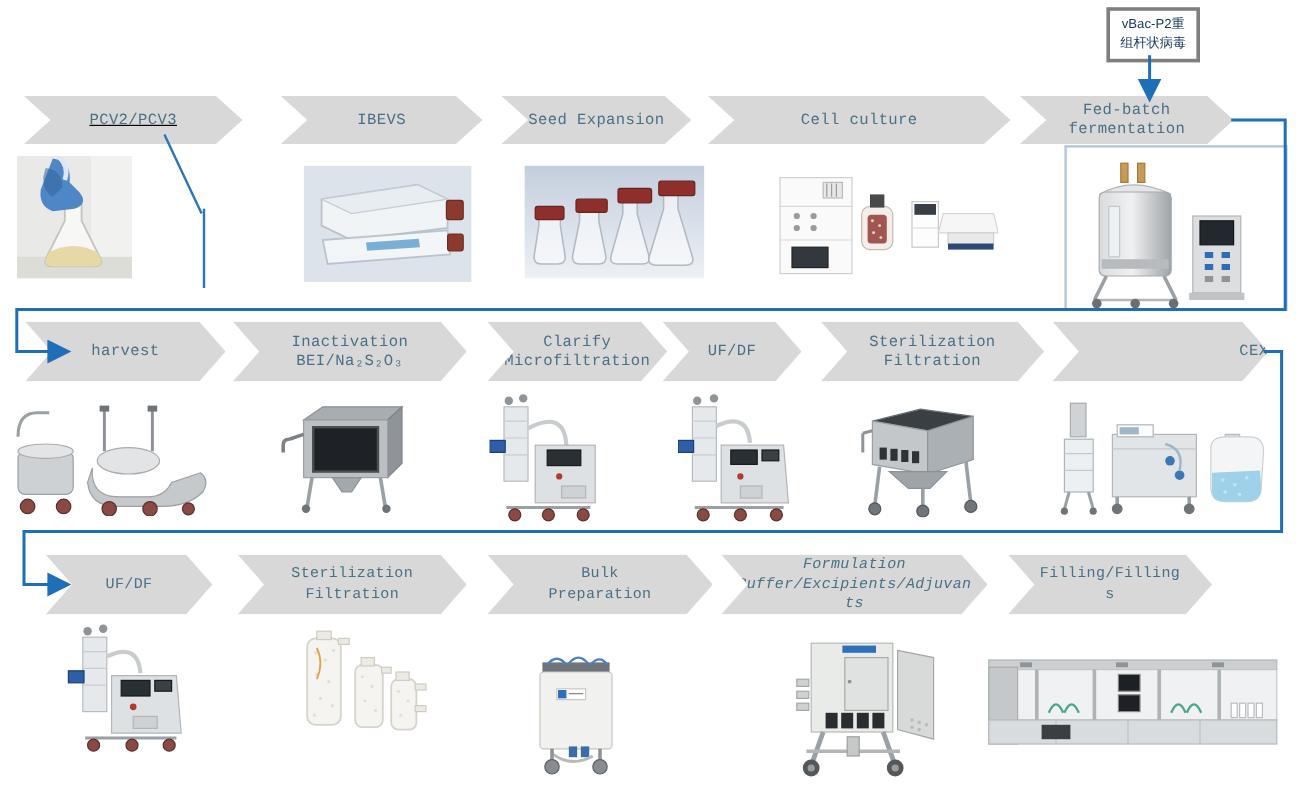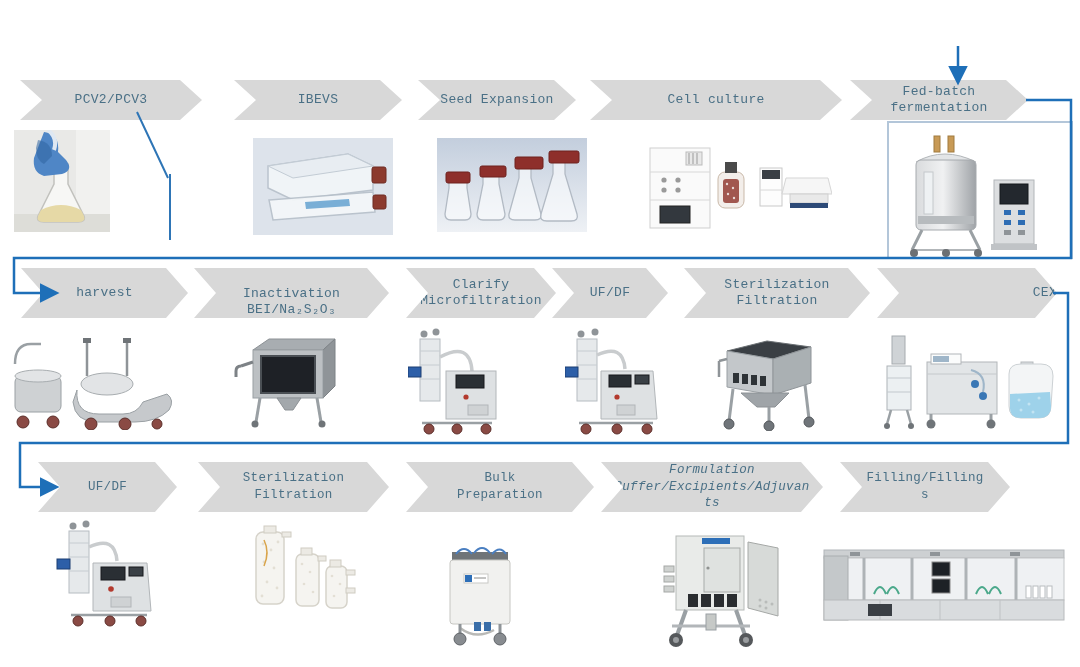--- a/index.html
+++ b/index.html
@@ -48,44 +48,48 @@
         <path d="M0,0 L8,4 L0,8 Z" fill="#1e6fb8"></path>
       </marker>
     </defs>
     <rect x="888" y="122" width="184" height="136" fill="none" stroke="#b3c6d9" stroke-width="2"></rect>
     <path d="M958,46 V68" stroke="#1e6fb8" stroke-width="2.5" fill="none" marker-end="url(#arr)"></path>
     <path d="M1026,100 H1071 V258 H14 V293 H42" stroke="#1e6fb8" stroke-width="2.5" fill="none" marker-end="url(#arr)"></path>
     <path d="M1053,293 H1068 V443 H20 V487 H42" stroke="#1e6fb8" stroke-width="2.5" fill="none" marker-end="url(#arr)"></path>
     <path d="M137,112 L168,178 M170,174 V240" stroke="#2e75b6" stroke-width="2" fill="none"></path>
   </svg>
 
+  <div class="vbac-box">
+    <span>vBac-P2重
+组杆状病毒</span>
+  </div>
 
   <div class="row1">
-    <div class="step" style="left:20px;top:80px;width:182px;">
+    <div class="step" style="left:20px;top:80px;width:182px;text-decoration:underline;">
       <span class="step-label">PCV2/PCV3</span>
       </div>
     <div class="step" style="left:234px;top:80px;width:168px;">
       <span class="step-label">IBEVS</span>
       </div>
     <div class="step" style="left:418px;top:80px;width:158px;">
       <span class="step-label">Seed Expansion</span>
       </div>
     <div class="step" style="left:590px;top:80px;width:252px;">
       <span class="step-label">Cell culture</span>
       </div>
     <div class="step" style="left:850px;top:80px;width:178px;">
       <span class="step-label">Fed-batch fermentation</span>
       </div>
   </div>
 
   <div class="row2">
     <div class="step" style="left:21px;top:268px;width:167px;justify-content:center;">
       <span class="step-label">harvest</span>
       </div>
-    <div class="step" style="left:194px;top:268px;width:195px;align-items:flex-end;">
+    <div class="step" style="left:194px;top:268px;width:195px;">
       <span class="step-label">Inactivation
 BEI/Na₂S₂O₃</span>
       </div>
     <div class="step" style="left:406px;top:268px;width:150px;">
       <span class="step-label">Clarify
 Microfiltration</span>
       </div>
     <div class="step" style="left:552px;top:268px;width:116px;">
       <span class="step-label">UF/DF</span>
       </div>

